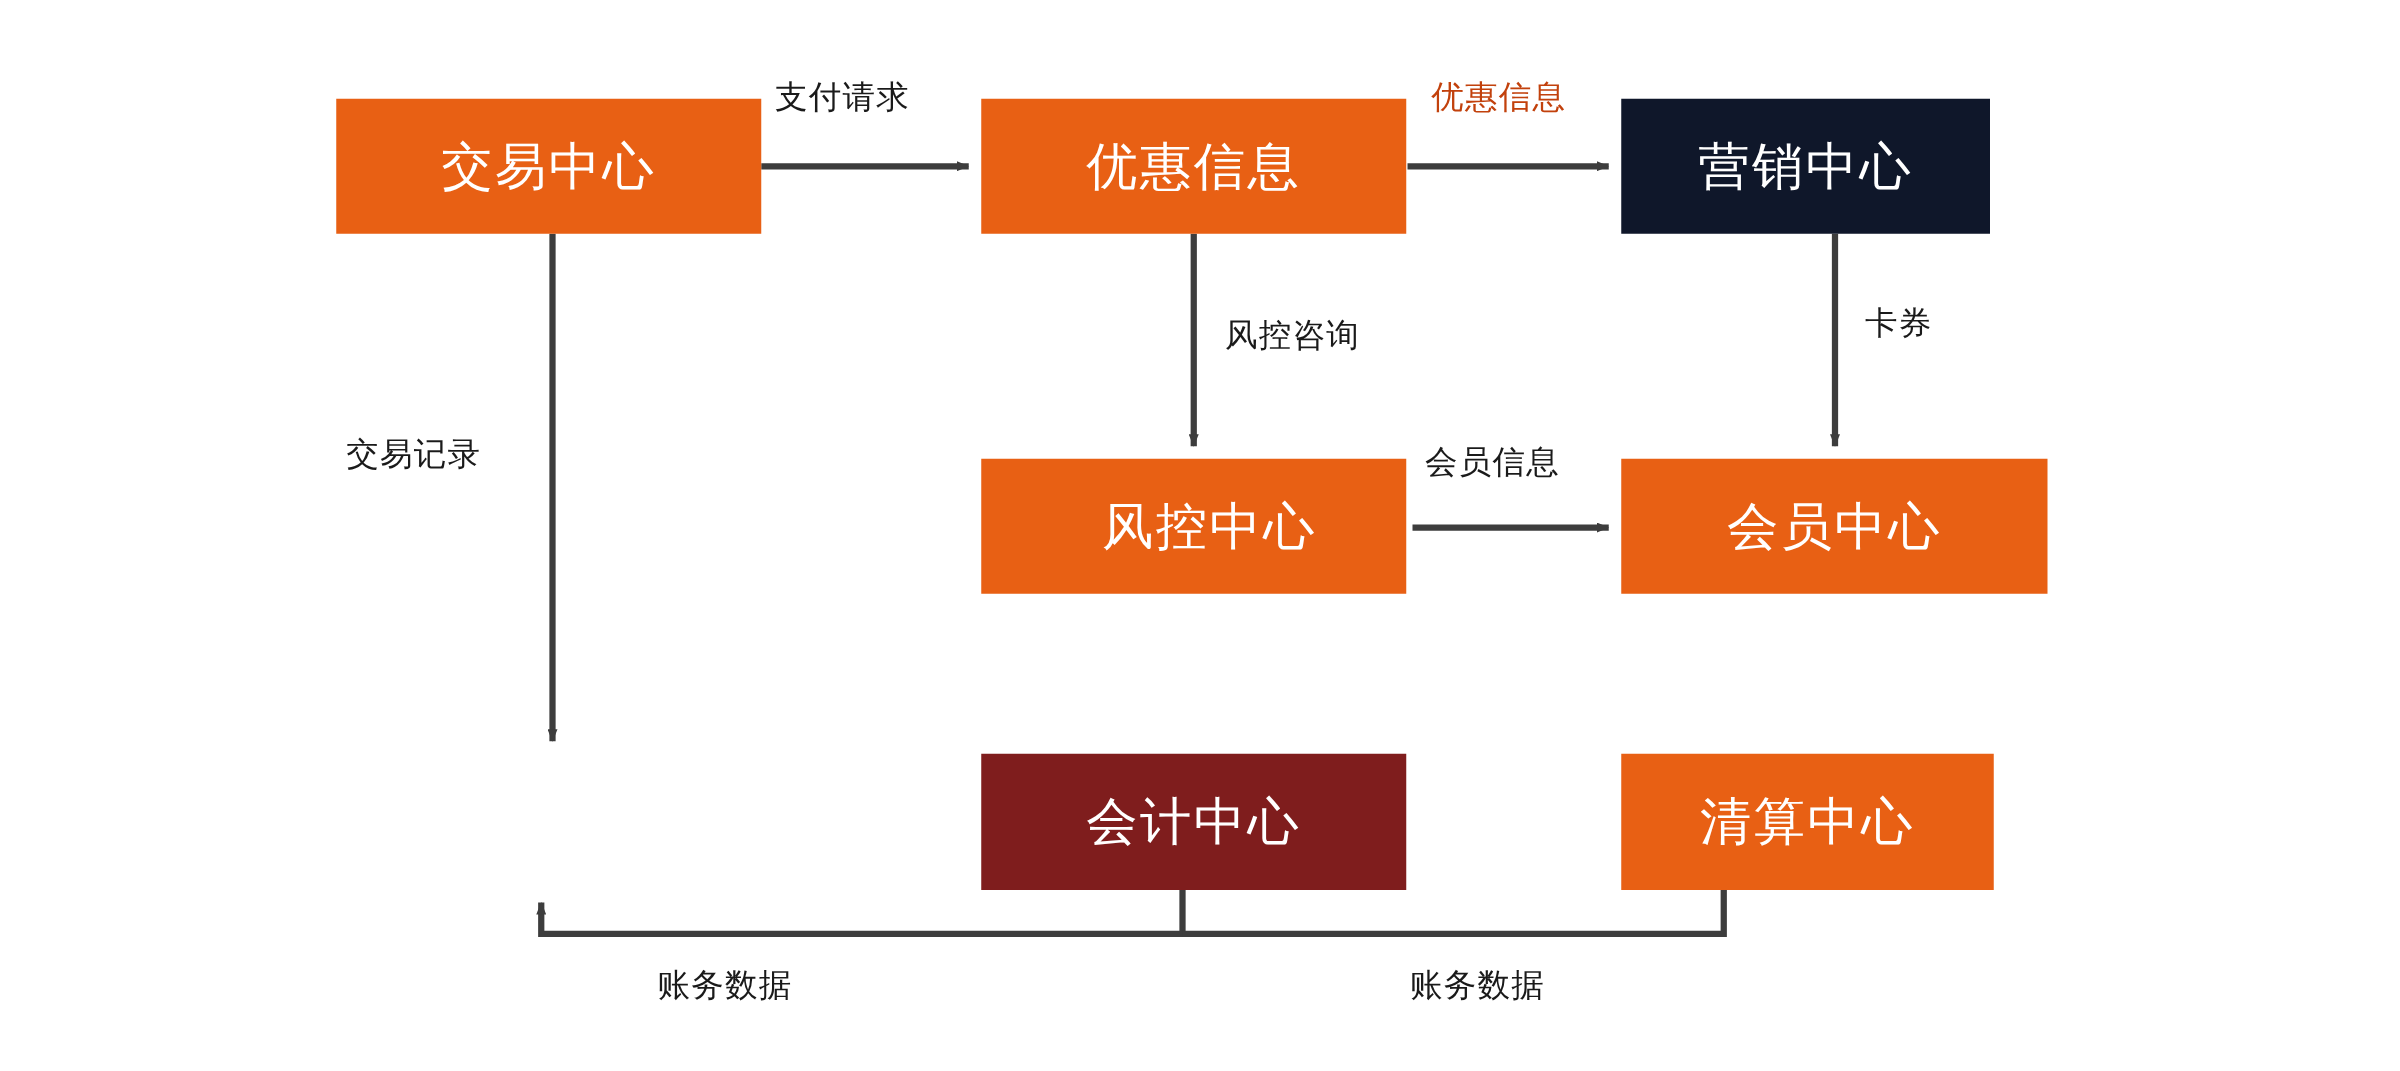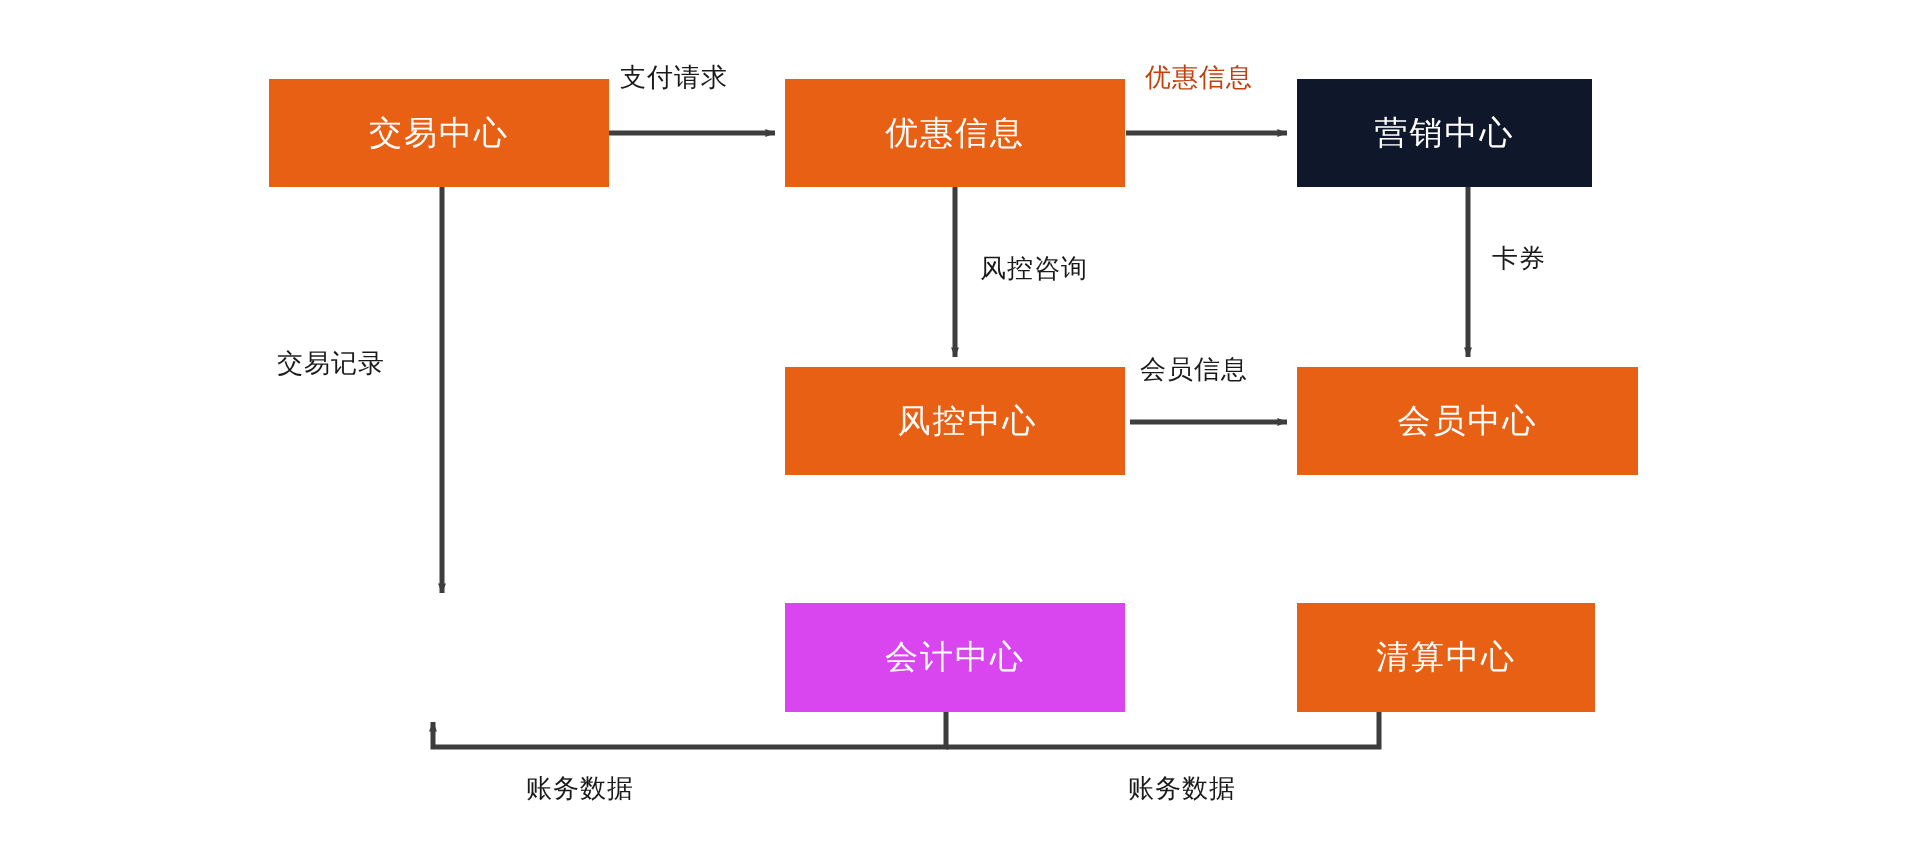--- a/index.html
+++ b/index.html
@@ -1,21 +1,21 @@
 <!DOCTYPE html>
 <html><head>
 <meta charset="utf-8">
 <style>
   html,body{margin:0;padding:0;background:#ffffff;}
   body{width:1920px;height:857px;overflow:hidden;
        font-family:"Liberation Sans","DejaVu Sans",sans-serif;}
   #stage{position:relative;width:1920px;height:857px;background:#fff;}
   .node{position:absolute;background:#E86014;color:#fff;
         display:flex;align-items:center;justify-content:center;
-        font-size:33px;font-weight:400;letter-spacing:2px;
+        font-size:41px;font-weight:400;letter-spacing:2px;
         box-sizing:border-box;}
   .edge-label{position:absolute;color:#1a1a1a;font-size:26px;
         font-weight:400;white-space:nowrap;letter-spacing:1px;}
   svg.wires{position:absolute;left:0;top:0;width:1920px;height:857px;
         pointer-events:none;}
 </style>
 </head>
 <body style="background: rgb(255, 255, 255);">
 
 <div id="stage">
@@ -68,21 +68,21 @@
   </div>
   <div class="node" style="left: 1297px; top: 79px; width: 295px; height: 108px; background: #0f172a; color: rgb(255, 255, 255);">
     <span>营销中心</span>
   </div>
   <div class="node" style="left: 785px; top: 367px; width: 340px; height: 108px; background: rgb(232, 96, 20); color: rgb(255, 255, 255); padding-left: 25px;">
     <span>风控中心</span>
   </div>
   <div class="node" style="left: 1297px; top: 367px; width: 341px; height: 108px; background: rgb(232, 96, 20); color: rgb(255, 255, 255);">
     <span>会员中心</span>
   </div>
-  <div class="node" style="left: 785px; top: 603px; width: 340px; height: 109px; background: #d946ef; color: rgb(255, 255, 255);">
+  <div class="node" style="left: 785px; top: 603px; width: 340px; height: 109px; background: #7f1d1d; color: rgb(255, 255, 255);">
     <span>会计中心</span>
   </div>
   <div class="node" style="left: 1297px; top: 603px; width: 298px; height: 109px; background: rgb(232, 96, 20); color: rgb(255, 255, 255);">
     <span>清算中心</span>
   </div>
 
   <div class="edge-label" style="left: 620px; top: 60px; color: rgb(26, 26, 26);">支付请求</div>
   <div class="edge-label" style="left: 1145px; top: 60px; color: #c2410c;">优惠信息</div>
   <div class="edge-label" style="left: 980px; top: 251px; color: rgb(26, 26, 26);">风控咨询</div>
   <div class="edge-label" style="left: 1492px; top: 241px; color: rgb(26, 26, 26);">卡券</div>

